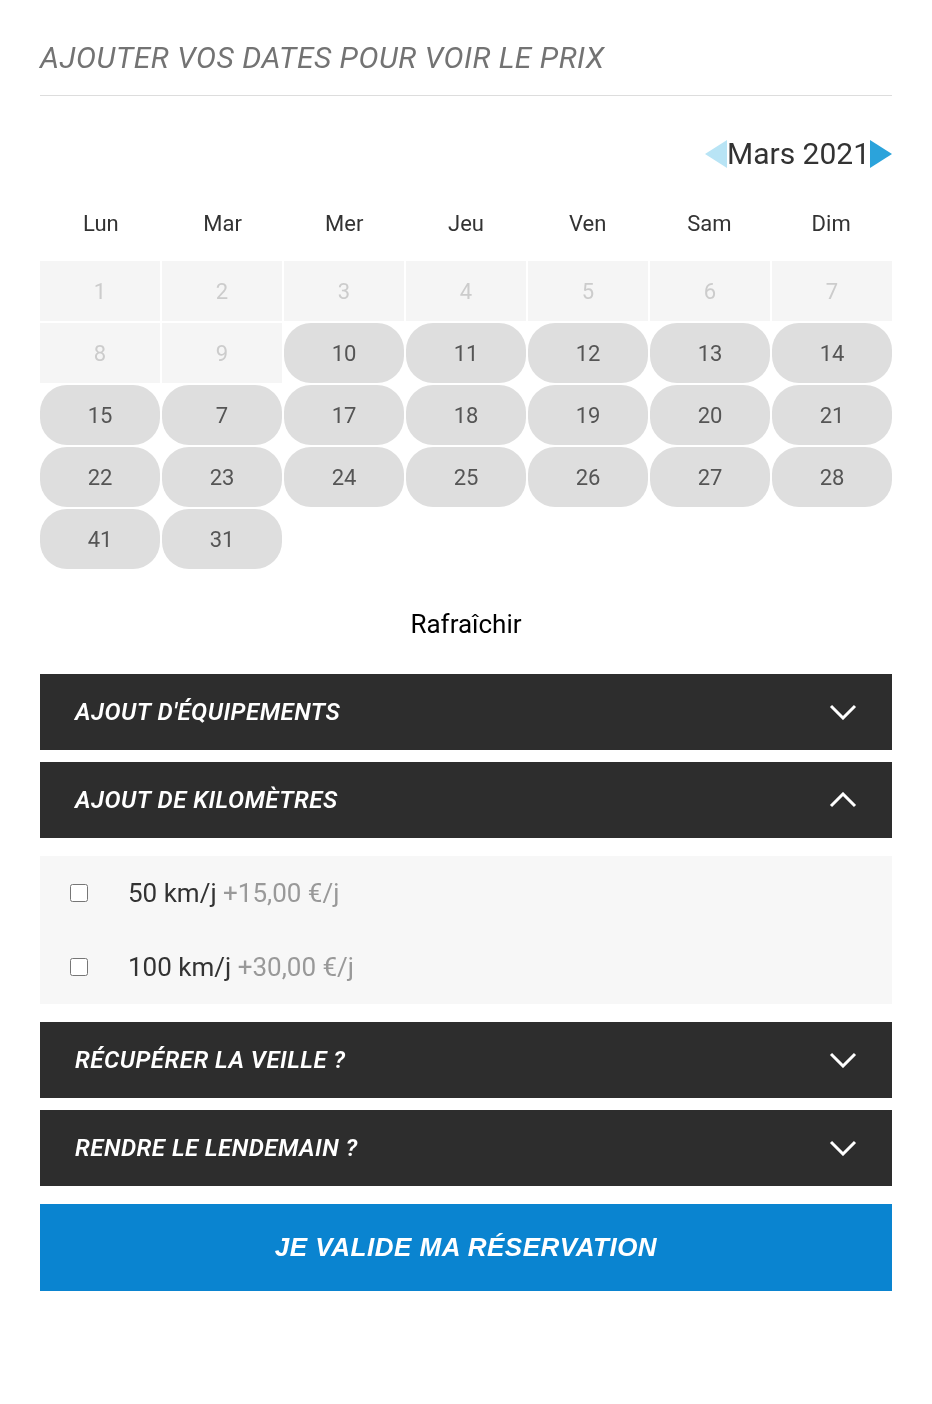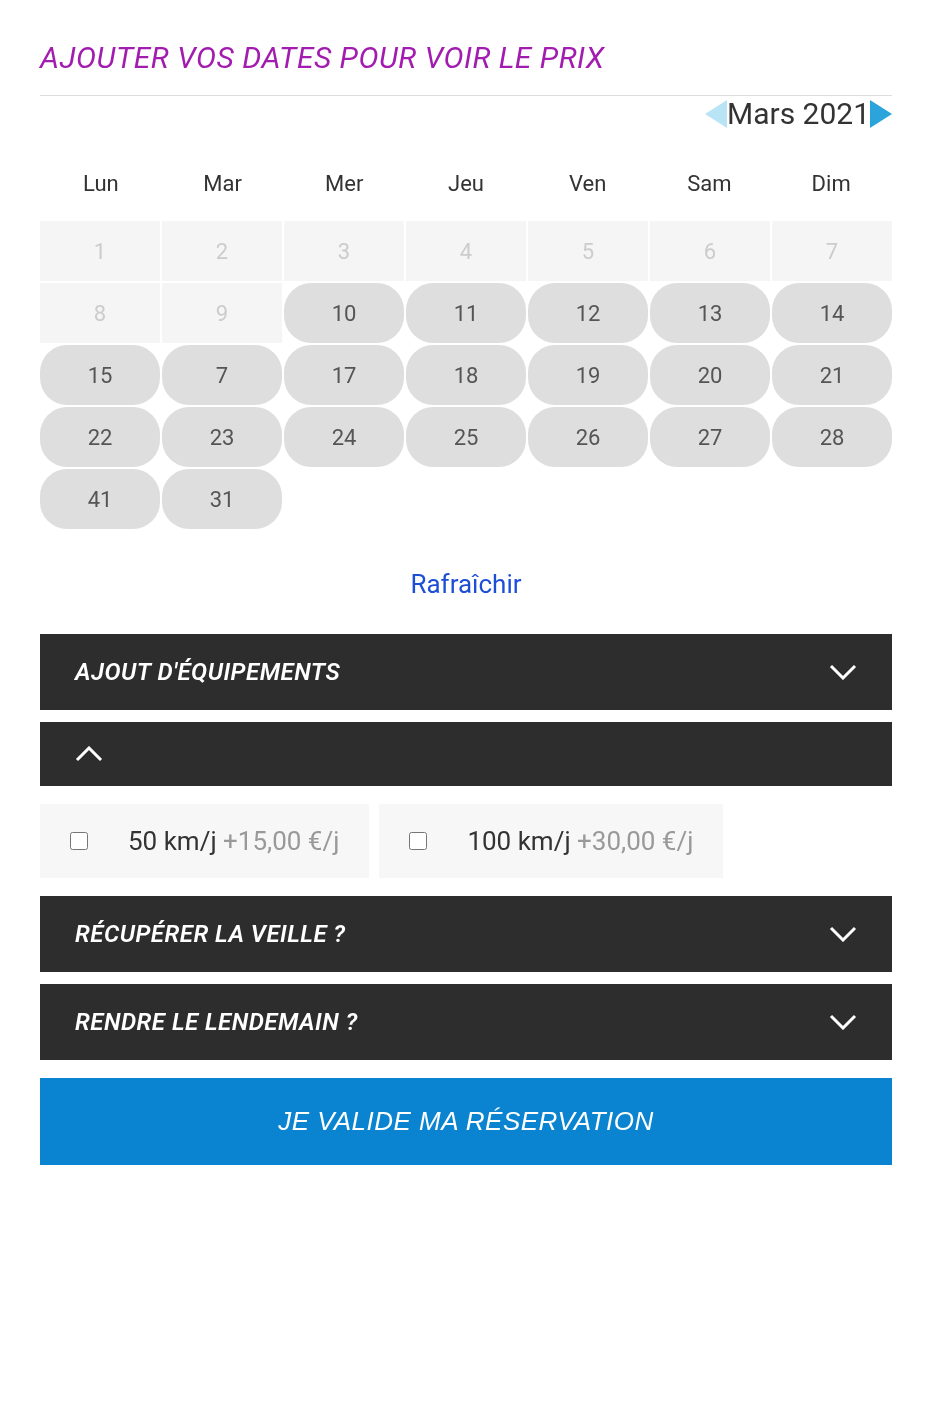--- a/index.html
+++ b/index.html
@@ -10,23 +10,24 @@
     body {
       font-family: -apple-system, BlinkMacSystemFont, "Segoe UI", Roboto, Helvetica, Arial, sans-serif;
       background: #fff;
       padding: 40px;
       width: 932px;
     }
     .page-title {
       font-size: 30px;
       font-style: italic;
       font-weight: 400;
-      color: #a21caf;
+      color: #737373;
       padding-bottom: 20px;
       border-bottom: 1px solid #ddd;
+      margin-bottom: 40px;
       letter-spacing: 0.5px;
     }
     .calendar-header {
       display: flex;
       align-items: center;
       justify-content: flex-end;
       margin-bottom: 40px;
     }
     .nav-arrow {
       width: 0;
@@ -86,21 +87,21 @@
       cursor: pointer;
       border-radius: 27px;
     }
     .day-cell.empty {
       background: transparent;
     }
     .refresh-link {
       display: block;
       text-align: center;
       font-size: 26px;
-      color: #1d4ed8;
+      color: #000000;
       margin: 40px 0 35px 0;
       cursor: pointer;
     }
     .accordion {
       display: flex;
       flex-direction: column;
       gap: 12px;
     }
     .accordion-header {
       background: #2d2d2d;
@@ -123,22 +124,21 @@
     }
     .chevron svg {
       width: 100%;
       height: 100%;
       stroke: #fff;
       stroke-width: 3;
       fill: none;
     }
     .accordion-content {
       display: flex;
-      flex-direction: row;
-      gap: 10px;
+      flex-direction: column;
       margin-top: 6px;
       margin-bottom: 6px;
     }
     .option-row {
       background: #f7f7f7;
       padding: 22px 30px;
       display: flex;
       align-items: center;
       gap: 40px;
     }
@@ -154,21 +154,21 @@
     .option-price {
       color: #999;
     }
     .submit-button {
       background: #0a84d0;
       color: #fff;
       border: none;
       padding: 28px;
       font-size: 26px;
       font-style: italic;
-      font-weight: 400;
+      font-weight: 700;
       letter-spacing: 0.5px;
       cursor: pointer;
       width: 100%;
       margin-top: 6px;
       text-align: center;
     }
   </style>
 </head>
 <body>
 
@@ -235,20 +235,21 @@
   <div class="accordion-header">
     <span class="accordion-title">AJOUT D'ÉQUIPEMENTS</span>
     <span class="chevron">
       <svg viewBox="0 0 28 16">
           <polyline points="2,2 14,14 26,2"></polyline>
         </svg>
     </span>
   </div>
 
   <div class="accordion-header">
+    <span class="accordion-title">AJOUT DE KILOMÈTRES</span>
     <span class="chevron">
       <svg viewBox="0 0 28 16">
           <polyline points="2,14 14,2 26,14"></polyline>
         </svg>
     </span>
   </div>
 
   <div class="accordion-content">
     <div class="option-row">
       <input type="checkbox" class="option-checkbox" style="">

